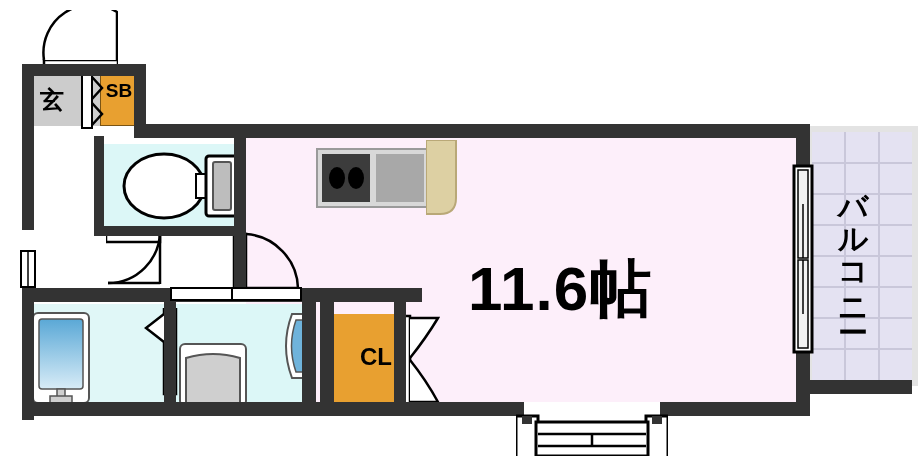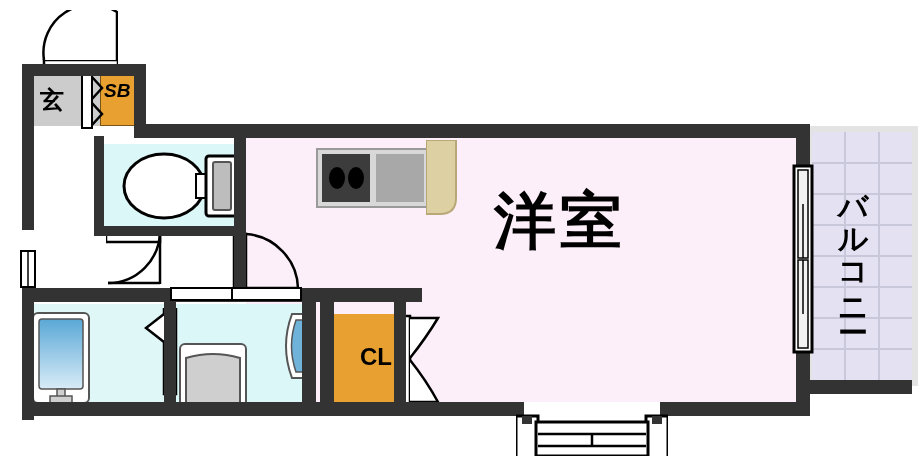--- a/index.html
+++ b/index.html
@@ -38,22 +38,22 @@
 
   <div class="abs" style="left:246px;top:136px;width:551px;height:277px;background:#fdeffa;"></div>
 
   <div class="abs" style="left:30px;top:136px;width:212px;height:160px;background:#ffffff;"></div>
 
   <div class="abs" style="left:30px;top:74px;width:104px;height:52px;background:#cccccc;"></div>
   <div class="label" style="left:40px;top:88px;font-size:24px;">玄</div>
 
   <div class="abs" style="left:100px;top:74px;width:36px;height:52px;background:#e8a030;
               border:1px solid #7a5414;box-sizing:border-box;"></div>
-  <div class="label" style="left:104px;top:80px;font-size:19px;width:30px;text-align:left;
-              line-height:21px;white-space:normal;word-break:break-all;font-style:italic;">SB</div>
+  <div class="label" style="left:104px;top:80px;font-size:19px;width:30px;text-align:center;
+              line-height:21px;white-space:normal;word-break:break-all;">SB</div>
 
   <svg class="abs" style="left:78px;top:72px;" width="26" height="58">
     <rect x="4" y="2" width="10" height="54" fill="#ffffff" stroke="#000" stroke-width="2"></rect>
     <path d="M14,5 L24,16 L14,27" fill="none" stroke="#000" stroke-width="2.5"></path>
     <path d="M14,31 L24,42 L14,53" fill="none" stroke="#000" stroke-width="2.5"></path>
   </svg>
 
   <svg class="abs" style="left:32px;top:10px;" width="86" height="66">
     <rect x="12" y="50" width="74" height="14" fill="#ffffff" stroke="#000" stroke-width="2.5"></rect>
     <path d="M85,50 L85,2 A48,48 0 0 0 12,50" fill="#ffffff" stroke="#000" stroke-width="2.5"></path>
@@ -190,15 +190,15 @@
     <rect x="0" y="14" width="22" height="42" fill="#ffffff" stroke="#000" stroke-width="3"></rect>
     <rect x="130" y="14" width="22" height="42" fill="#ffffff" stroke="#000" stroke-width="3"></rect>
     <rect x="20" y="20" width="112" height="34" fill="#ffffff" stroke="#000" stroke-width="3"></rect>
     <line x1="22" y1="32" x2="130" y2="32" stroke="#000" stroke-width="2.5"></line>
     <line x1="22" y1="44" x2="130" y2="44" stroke="#000" stroke-width="2.5"></line>
     <line x1="76" y1="32" x2="76" y2="44" stroke="#000" stroke-width="2.5"></line>
     <rect x="6" y="14" width="10" height="8" fill="#333"></rect>
     <rect x="136" y="14" width="10" height="8" fill="#333"></rect>
   </svg>
 
-  <div class="label" style="left:494px;top:190px;font-size:62px;letter-spacing:4px;">洋室</div>
+  <div class="label" style="left:468px;top:258px;font-size:62px;letter-spacing:1px;">11.6帖</div>
 
 </div>
 
 </body></html>

